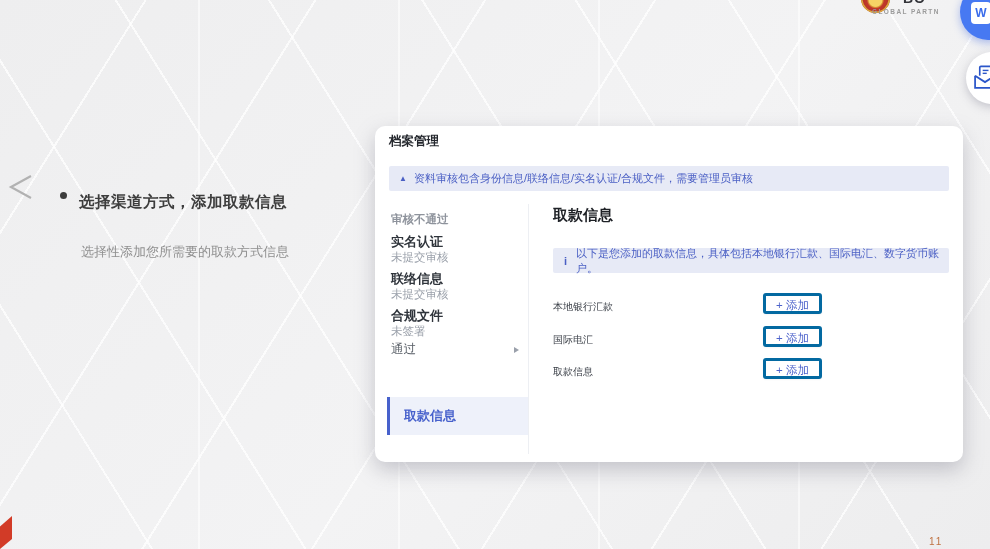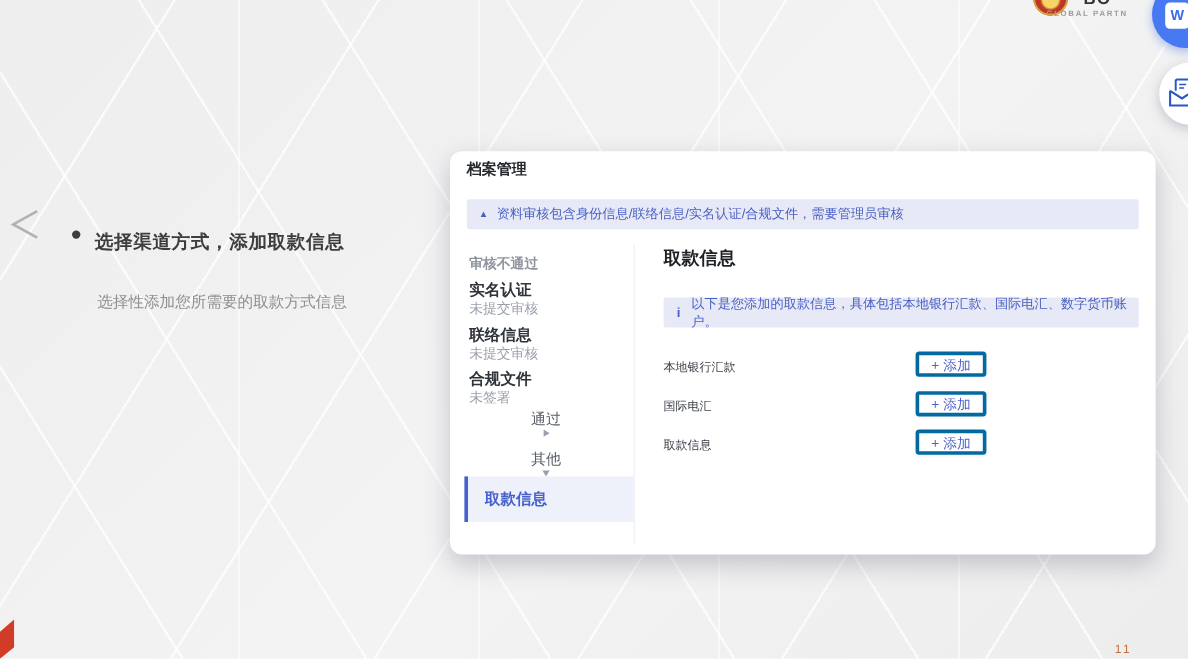--- a/index.html
+++ b/index.html
@@ -59,21 +59,21 @@
                  font-size:11px; color:#4a5fc4; }
   .warn-icon { font-size:8px; margin-right:7px; color:#4a5fc4; }
 
   .v-divider { position:absolute; left:153px; top:78px; width:1px; height:250px; background:#edeff3; }
 
   
   .side-group { position:absolute; left:16px; font-size:11.5px; color:#8e939c;font-weight:bold; }
   .side-label { position:absolute; left:16px; font-size:13px; font-weight:600; color:#2f343b; }
   .side-status{ position:absolute; left:16px; font-size:11.5px; color:#9aa0aa; }
   .side-collapse { position:absolute; left:16px; width:128px; font-size:12.5px; color:#5a6068;
-                   display:flex; align-items:center; justify-content:center; cursor:pointer;flex-direction:column; }
+                   display:flex; align-items:center; justify-content:space-between; cursor:pointer; }
   .caret-right { width:0; height:0; border-left:5px solid #9aa0ab;
                  border-top:3.5px solid transparent; border-bottom:3.5px solid transparent; }
   .caret-down  { width:0; height:0; border-top:5px solid #9aa0ab;
                  border-left:3.5px solid transparent; border-right:3.5px solid transparent; }
   .side-active { position:absolute; left:12px; top:271px; width:141px; height:38px; background:#eef1fa;
                  font-size:13px; font-weight:600; color:#4761cc; line-height:38px; padding-left:17px;
                  cursor:pointer; }
   .side-active::before { content:""; position:absolute; left:0; top:0; width:3px; height:38px; background:#4761cc; }
 
   
@@ -139,24 +139,20 @@
     <div class="side-label" style="top:144px">联络信息</div>
     <div class="side-status" style="top:161px">未提交审核</div>
 
     <div class="side-label" style="top:181px">合规文件</div>
     <div class="side-status" style="top:198px">未签署</div>
 
     <div class="side-collapse" style="top:215px">
       <span>通过</span>
       <span class="caret-right"></span>
     </div>
-    <div class="side-collapse" style="top:249px">
-      <span>其他</span>
-      <span class="caret-down"></span>
-    </div>
 
     <div class="side-active">取款信息</div>
 
     <h3 class="main-heading">取款信息</h3>
 
     <div class="info-banner">
       <span class="info-icon">i</span>
       <span>以下是您添加的取款信息，具体包括本地银行汇款、国际电汇、数字货币账户。</span>
     </div>
 

